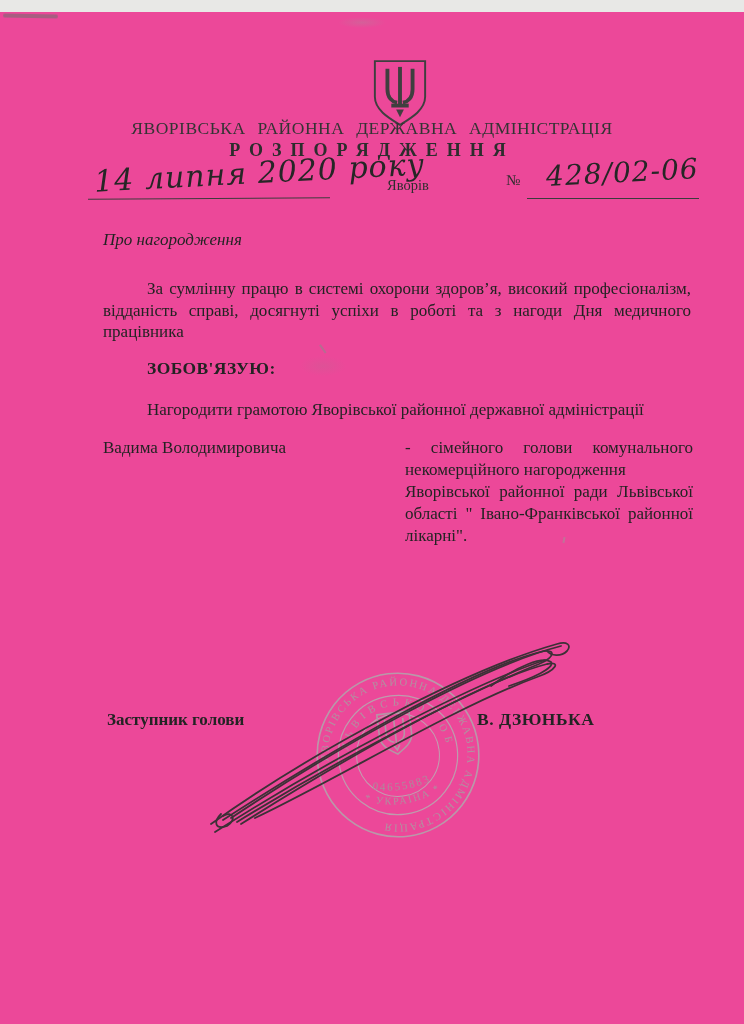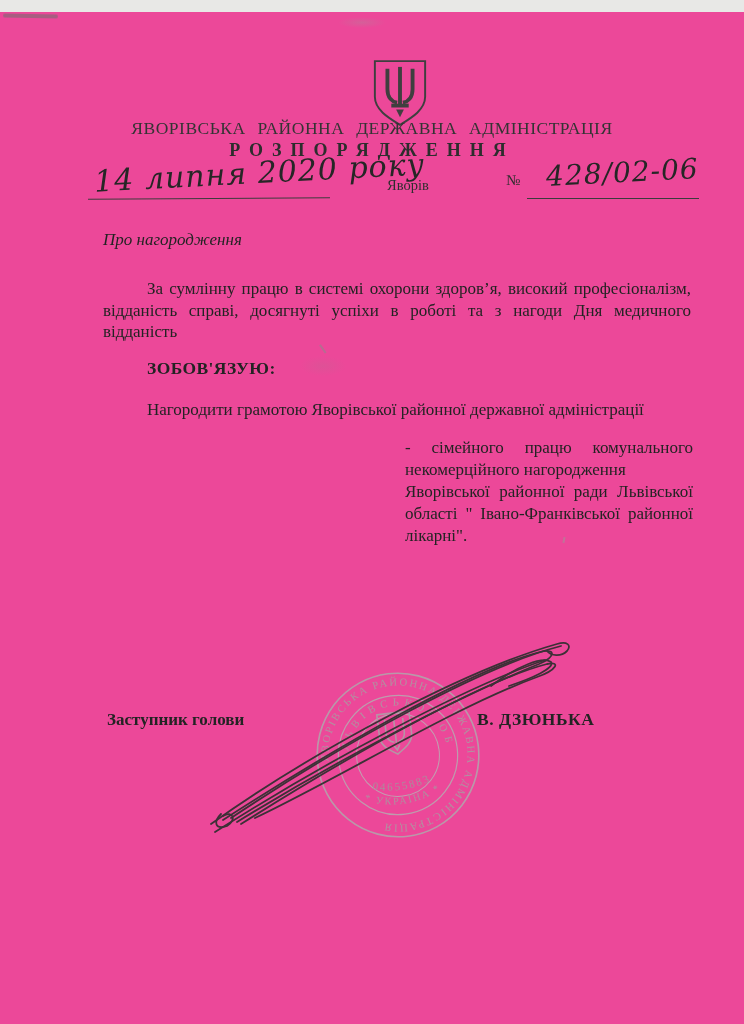--- a/index.html
+++ b/index.html
@@ -82,30 +82,31 @@
   <div class="abs place">Яворів</div>
   <div class="abs num-label">№</div>
   <div class="abs rule num-rule"></div>
   <div class="abs hw hw-number">428/02-06</div>
 
   <div class="abs subject">Про нагородження</div>
 
   <div class="abs paragraph">
     <div class="pline jl indent">За сумлінну працю в системі охорони здоров’я, високий професіоналізм,</div>
     <div class="pline jl">відданість справі, досягнуті успіхи в роботі та з нагоди Дня медичного</div>
-    <div class="pline">відданість</div>
+    <div class="pline">працівника</div>
   </div>
 
   <div class="abs directive">ЗОБОВ'ЯЗУЮ:</div>
   <div class="abs order-line">Нагородити грамотою Яворівської районної державної адміністрації</div>
 
   <div class="abs awardee-left">
+    <div>Вадима Володимировича</div>
   </div>
   <div class="abs awardee-right">
-    <div class="pline jl">- сімейного працю комунального</div>
+    <div class="pline jl">- сімейного голови комунального</div>
     <div class="pline">некомерційного нагородження</div>
     <div class="pline jl">Яворівської районної ради Львівської</div>
     <div class="pline jl">області " Івано-Франківської районної</div>
     <div class="pline">лікарні".</div>
   </div>
 
   <div class="abs sign-position">Заступник голови</div>
   <div class="abs sign-name">В. ДЗЮНЬКА</div>
 
   <svg class="abs stamp-svg" viewBox="0 0 204 204">

